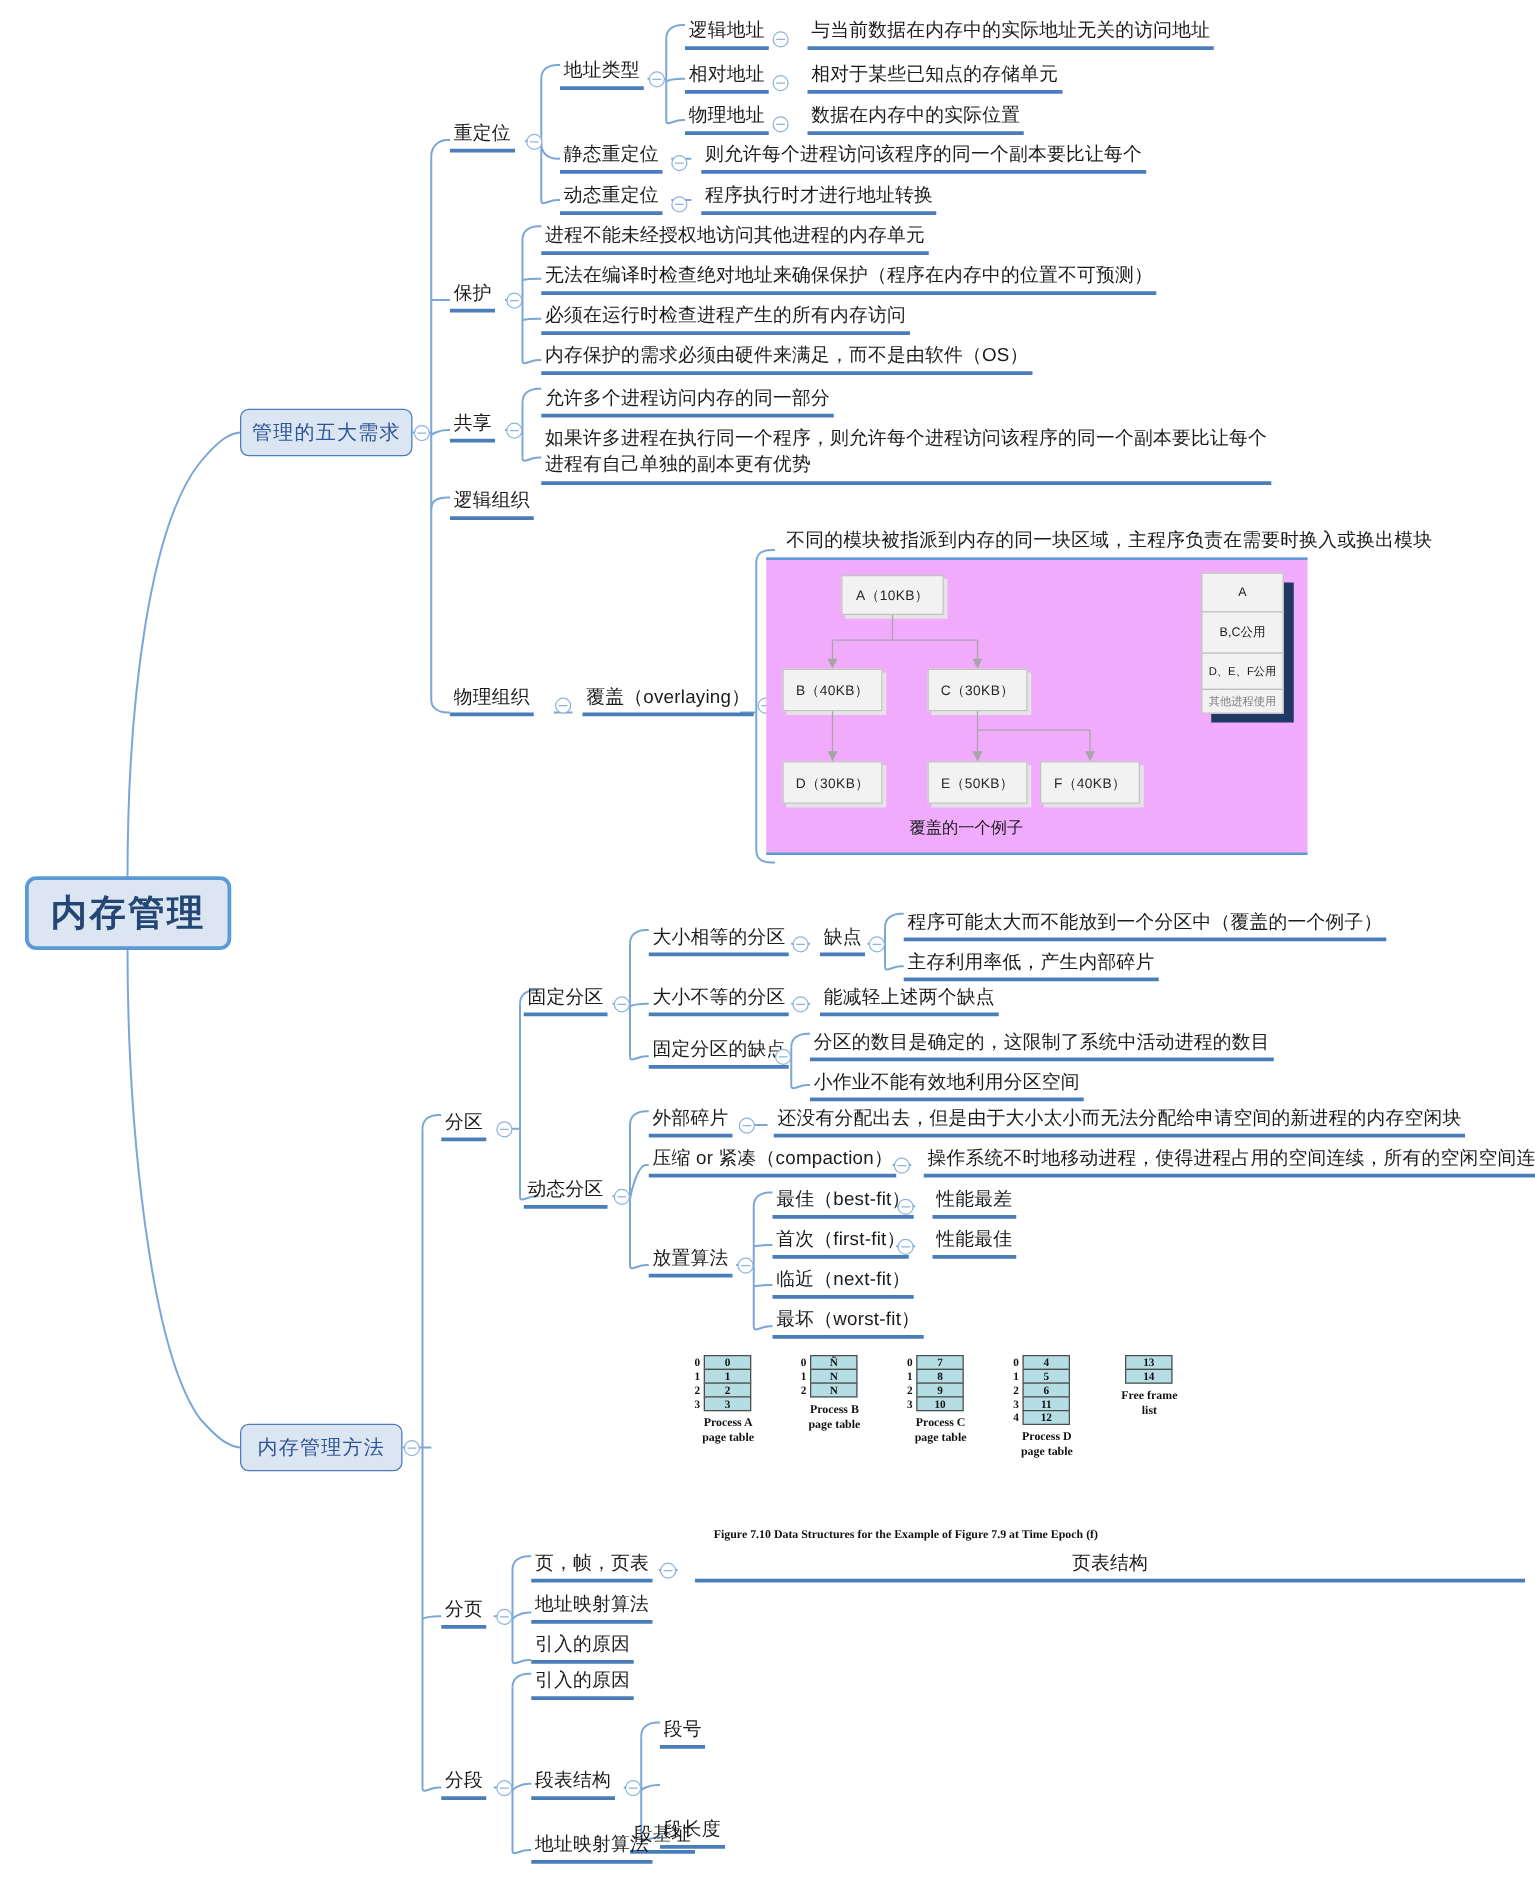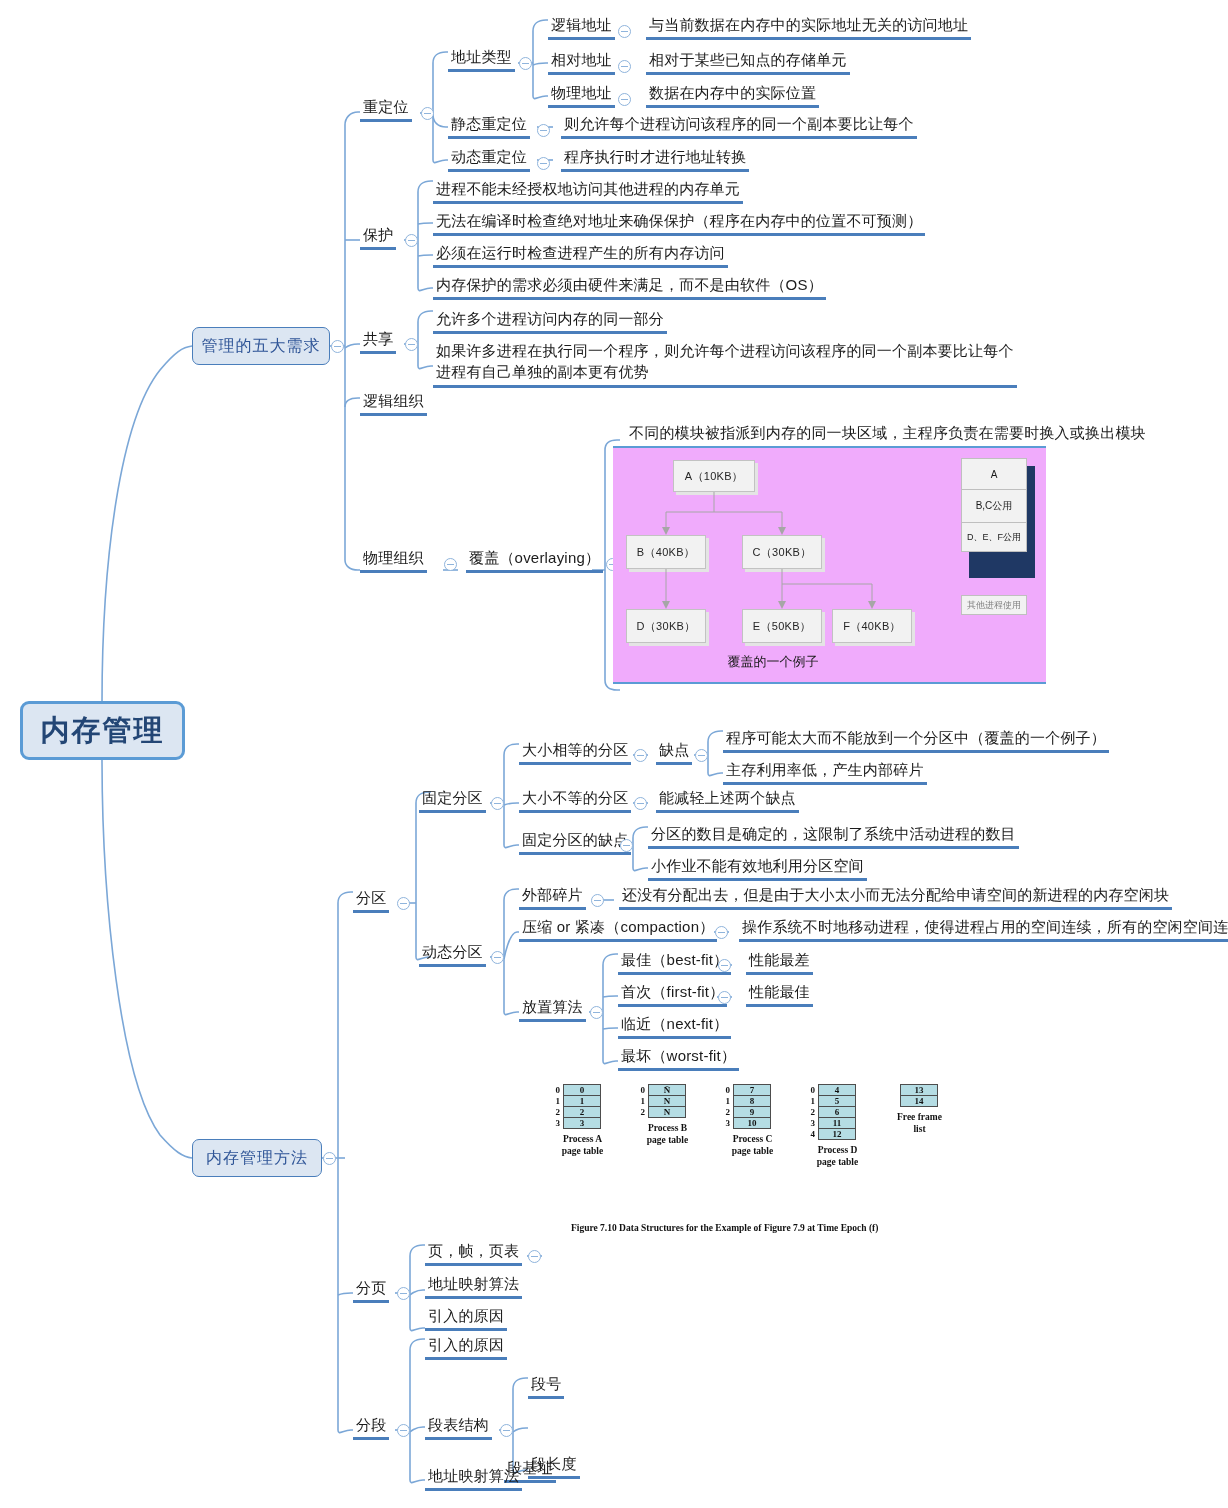--- a/index.html
+++ b/index.html
@@ -90,21 +90,21 @@
   }
   .memstack { position:absolute; }
   .memstack .shadow {
     position:absolute; background:#1f3864;
   }
   .memcell {
     position:absolute; background:#f2f2f2; border:1px solid #bfbfbf;
     font-size:10px; display:flex; align-items:center; justify-content:center;
     color:#1a1a1a;
   }
-  .memcell.grey { color:#808080;margin-top:44px; }
+  .memcell.grey { color:#808080; }
 
   
   .pt { position:absolute; }
   .pt-idx {
     position:absolute; font-family:"Liberation Serif","DejaVu Serif",serif;
     font-size:9px; font-weight:bold; color:#111; text-align:right; width:9px;
   }
   .pt-cell {
     position:absolute; background:#b5dde4; border:1px solid #4d4d4d;
     font-family:"Liberation Serif","DejaVu Serif",serif;
@@ -509,20 +509,21 @@
 list</span></div>
 
     <div class="fig-cap" style="left:26px; top:141px;"><span>Figure 7.10  Data Structures for the Example of Figure 7.9 at Time Epoch (f)</span></div>
   </div>
 
   <div class="node" style="left:353px; top:1278px;"><span>分页</span></div>
   <div class="toggle" style="left:397px; top:1287px;"></div>
 
   <div class="node" style="left:425px; top:1241px;"><span>页，帧，页表</span></div>
   <div class="toggle" style="left:528px; top:1250px;"></div>
+  <div class="node" style="left:556px; top:1241px; width:664px; text-align:center;"><span>页表结构</span></div>
 
   <div class="node" style="left:425px; top:1274px;"><span>地址映射算法</span></div>
   <div class="node" style="left:425px; top:1306px;"><span>引入的原因</span></div>
 
   <div class="node" style="left:353px; top:1415px;"><span>分段</span></div>
   <div class="toggle" style="left:397px; top:1424px;"></div>
 
   <div class="node" style="left:425px; top:1335px;"><span>引入的原因</span></div>
 
   <div class="node" style="left:425px; top:1415px;"><span>段表结构</span></div>

